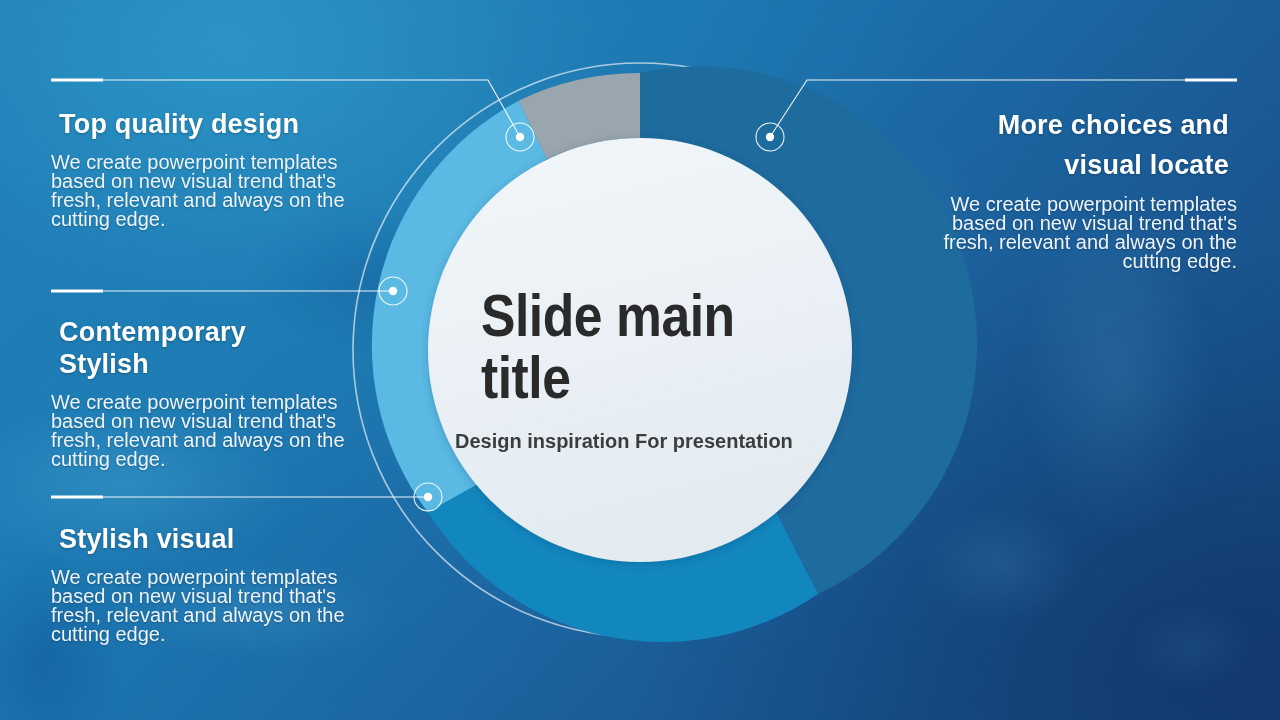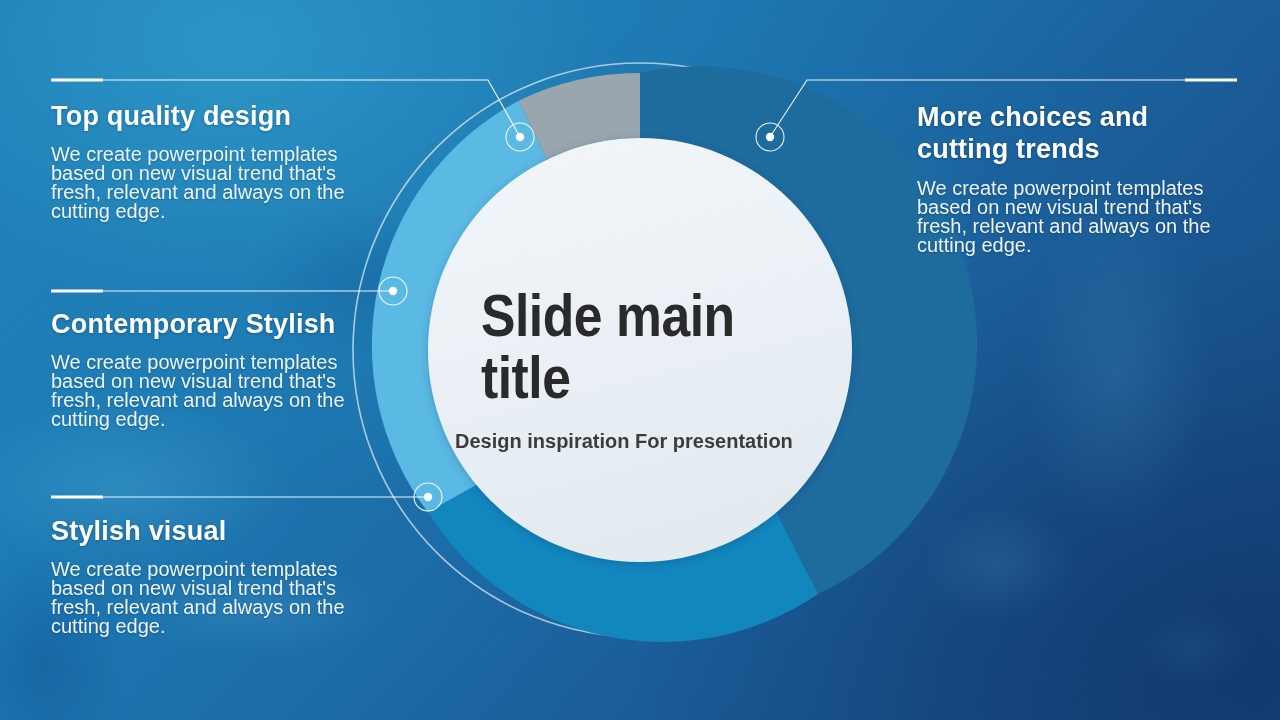--- a/index.html
+++ b/index.html
@@ -27,28 +27,28 @@
                  radial-gradient(ellipse 90px 60px at 80% 88%, rgba(255,255,255,.18), rgba(255,255,255,0) 70%),
                  radial-gradient(ellipse 60px 150px at 18% 20%, rgba(255,255,255,.14), rgba(255,255,255,0) 74%);}
   .t3{left:140px;top:80px;width:420px;height:330px;
       background:radial-gradient(ellipse 180px 110px at 55% 60%, rgba(0,0,0,.18), rgba(0,0,0,0) 72%);}
 
   svg.layer{position:absolute;left:0;top:0;width:1280px;height:720px;}
 
   .blk{position:absolute;}
   .h-title{
     color:#ffffff;font-weight:bold;letter-spacing:.2px;
-    font-size:27px;line-height:32px;margin:0;
+    font-size:27px;line-height:32px;margin:8px;
     text-shadow:0 1px 3px rgba(0,0,0,.25);
   }
   .h-body{
     color:#eef4f9;font-size:20px;line-height:19px;margin:0;
     text-shadow:0 1px 2px rgba(0,0,0,.22);
   }
-  .right{}
+  .right{text-align:right;}
 
   
   #center{
     position:absolute;left:455px;top:285px;width:370px;text-align:left;
   }
   #center .main-title{
     margin:0;color:#2a2a2a;font-size:60px;line-height:62px;
     font-weight:bold;letter-spacing:-0.5px;
     font-family:"Liberation Sans Narrow","Liberation Sans",sans-serif;
     transform:scaleX(.86);transform-origin:center;
@@ -157,17 +157,17 @@
     <p class="h-body" style="margin-top:13px;">We create powerpoint templates based on new visual trend that's fresh, relevant and always on the cutting edge.</p>
   </div>
 
   <div class="blk" style="left:51px;top:515px;width:300px;">
     <h2 class="h-title">Stylish visual</h2>
     <p class="h-body" style="margin-top:13px;">We create powerpoint templates based on new visual trend that's fresh, relevant and always on the cutting edge.</p>
   </div>
 
   <div class="blk right" style="right:43px;top:101px;width:320px;">
     <h2 class="h-title">More choices and</h2>
-    <h2 class="h-title">cutting trends</h2>
+    <h2 class="h-title">visual locate</h2>
     <p class="h-body" style="margin-top:14px;">We create powerpoint templates based on new visual trend that's fresh, relevant and always on the cutting edge.</p>
   </div>
 
 </div>
 
 </body></html>

